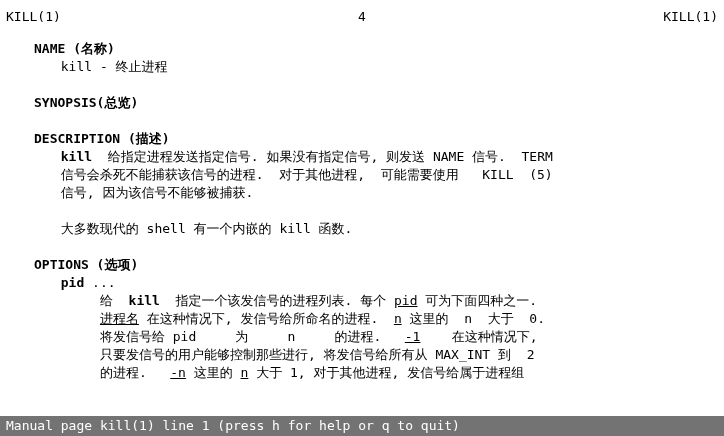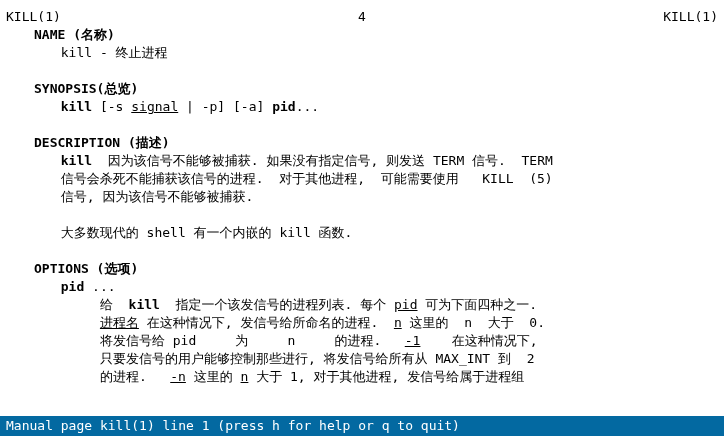--- a/index.html
+++ b/index.html
@@ -21,21 +21,21 @@
     position: relative;
     width: 724px;
     height: 436px;
     box-sizing: border-box;
     padding: 8px 6px 0 6px;
   }
   .hdr {
     display: flex;
     justify-content: space-between;
     white-space: pre;
-    margin-bottom: 0;
+    margin-bottom: 14px;
   }
   .hdr .center {
     flex: 1;
     text-align: center;
   }
   .blk {
     white-space: pre;
   }
   .sect {
     font-weight: bold;
@@ -44,21 +44,21 @@
   .b { font-weight: bold; }
   .u { text-decoration: underline; }
   .gap { height: 18px; }
   .statusbar {
     position: absolute;
     left: 0;
     bottom: 0;
     width: 724px;
     height: 20px;
     line-height: 20px;
-    background: #0369a1;
+    background: #737373;
     color: #ffffff;
     white-space: pre;
     padding-left: 6px;
     box-sizing: border-box;
     font-family: "DejaVu Sans Mono", "Liberation Mono", monospace;
     font-size: 13px;
   }
 </style>
 </head>
 <body>
@@ -69,25 +69,24 @@
     <span>KILL(1)</span>
     <span class="center">4</span>
     <span>KILL(1)</span>
   </div>
 
   <div class="blk sect">NAME (名称)</div>
   <div class="blk">       kill - 终止进程</div>
   <div class="gap"></div>
 
   <div class="blk sect">SYNOPSIS(总览)</div>
-  <div class="blk"><span>       </span><span class="b">kill</span><span> [-s </span><span class="u">signal</span><span> | -p] [-a] </span><span class="b">pid</span><span>...</span></div>
   <div class="gap"></div>
 
   <div class="blk sect">DESCRIPTION (描述)</div>
-  <div class="blk"><span>       </span><span class="b">kill</span><span>  因为该信号不能够被捕获. 如果没有指定信号, 则发送 TERM 信号.  TERM</span></div>
+  <div class="blk"><span>       </span><span class="b">kill</span><span>  给指定进程发送指定信号. 如果没有指定信号, 则发送 NAME 信号.  TERM</span></div>
   <div class="blk">       信号会杀死不能捕获该信号的进程.  对于其他进程,  可能需要使用   KILL  (5)</div>
   <div class="blk">       信号, 因为该信号不能够被捕获.</div>
   <div class="gap"></div>
   <div class="blk">       大多数现代的 shell 有一个内嵌的 kill 函数.</div>
   <div class="gap"></div>
 
   <div class="blk sect">OPTIONS (选项)</div>
   <div class="blk"><span>       </span><span class="b">pid</span><span> ...</span></div>
   <div class="blk"><span>            给  </span><span class="b">kill</span><span>  指定一个该发信号的进程列表. 每个 </span><span class="u">pid</span><span> 可为下面四种之一.</span></div>
   <div class="blk"><span>            </span><span class="u">进程名</span><span> 在这种情况下, 发信号给所命名的进程.  </span><span class="u">n</span><span> 这里的  n  大于  0.</span></div>

